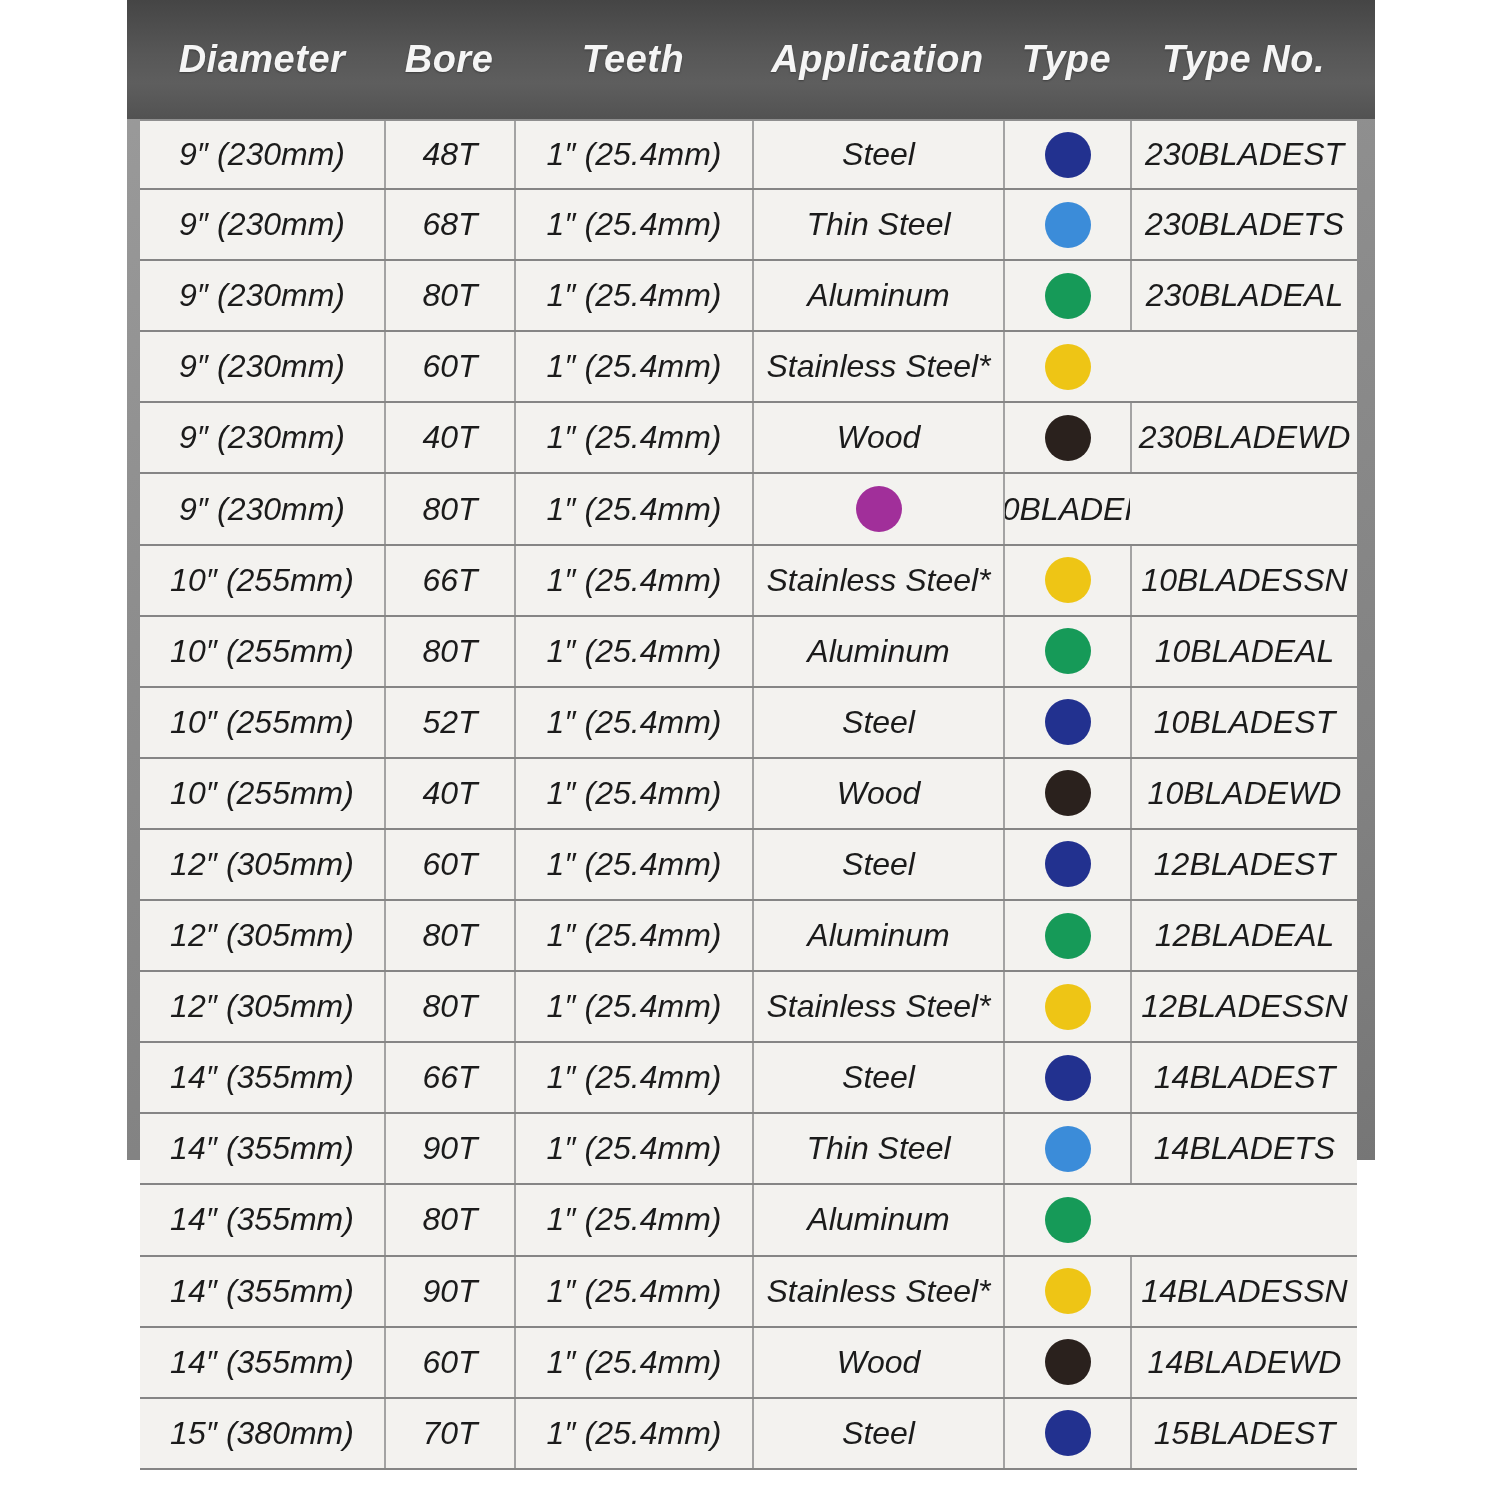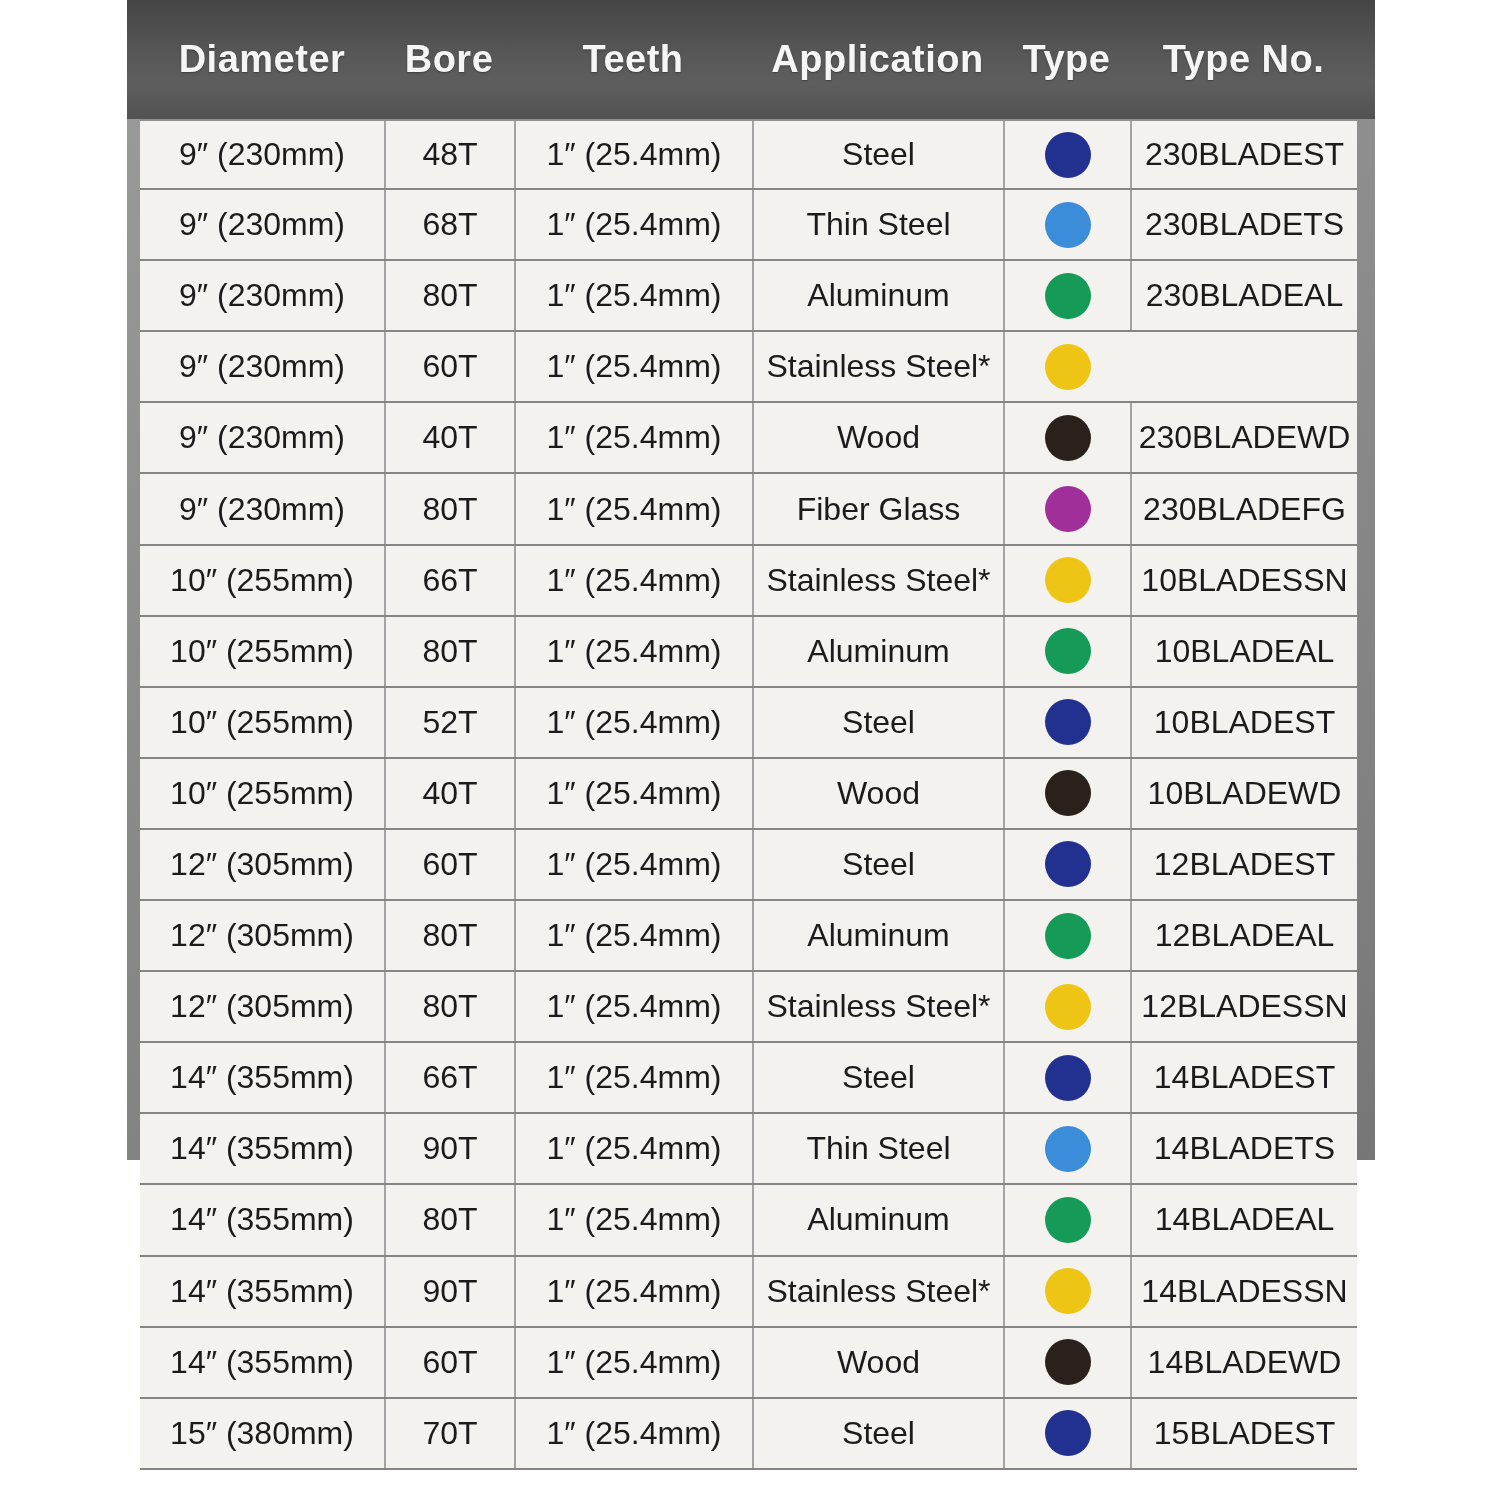--- a/index.html
+++ b/index.html
@@ -7,20 +7,21 @@
     width: 1500px; height: 1500px;
     background: #ffffff;
     overflow: hidden;
     font-family: "Liberation Sans", sans-serif;
   }
   .photo {
     position: absolute;
     left: 127px; top: 0;
     width: 1248px; height: 1160px;
     background: linear-gradient(160deg, #9c9c9c 0%, #8d8d8d 40%, #828282 75%, #767676 100%);
+    font-style: italic;
   }
   .band {
     position: absolute;
     left: 0; top: 0;
     width: 100%; height: 119px;
     background: linear-gradient(180deg, #454545 0%, #575757 45%, #5e5e5e 70%, #525252 100%);
   }
   .grid {
     position: absolute;
     left: 13px; top: 0;
@@ -131,21 +132,20 @@
           <div class="cell">Wood</div>
           <div class="cell">
             <span class="dot" style="background: rgb(42, 33, 29);"></span>
           </div>
           <div class="cell">230BLADEWD</div>
         </div>
         <div class="row body-row">
           <div class="cell">9″ (230mm)</div>
           <div class="cell">80T</div>
           <div class="cell">1″ (25.4mm)</div>
-          <div class="cell">Fiber Glass</div>
           <div class="cell">
             <span class="dot" style="background: rgb(161, 47, 154);"></span>
           </div>
           <div class="cell">230BLADEFG</div>
         </div>
         <div class="row body-row">
           <div class="cell">10″ (255mm)</div>
           <div class="cell">66T</div>
           <div class="cell">1″ (25.4mm)</div>
           <div class="cell">Stainless Steel*</div>
@@ -235,21 +235,20 @@
           <div class="cell">14BLADETS</div>
         </div>
         <div class="row body-row">
           <div class="cell">14″ (355mm)</div>
           <div class="cell">80T</div>
           <div class="cell">1″ (25.4mm)</div>
           <div class="cell">Aluminum</div>
           <div class="cell">
             <span class="dot" style="background: rgb(22, 154, 88);"></span>
           </div>
-          <div class="cell">14BLADEAL</div>
         </div>
         <div class="row body-row">
           <div class="cell">14″ (355mm)</div>
           <div class="cell">90T</div>
           <div class="cell">1″ (25.4mm)</div>
           <div class="cell">Stainless Steel*</div>
           <div class="cell">
             <span class="dot" style="background: rgb(238, 197, 21);"></span>
           </div>
           <div class="cell">14BLADESSN</div>

